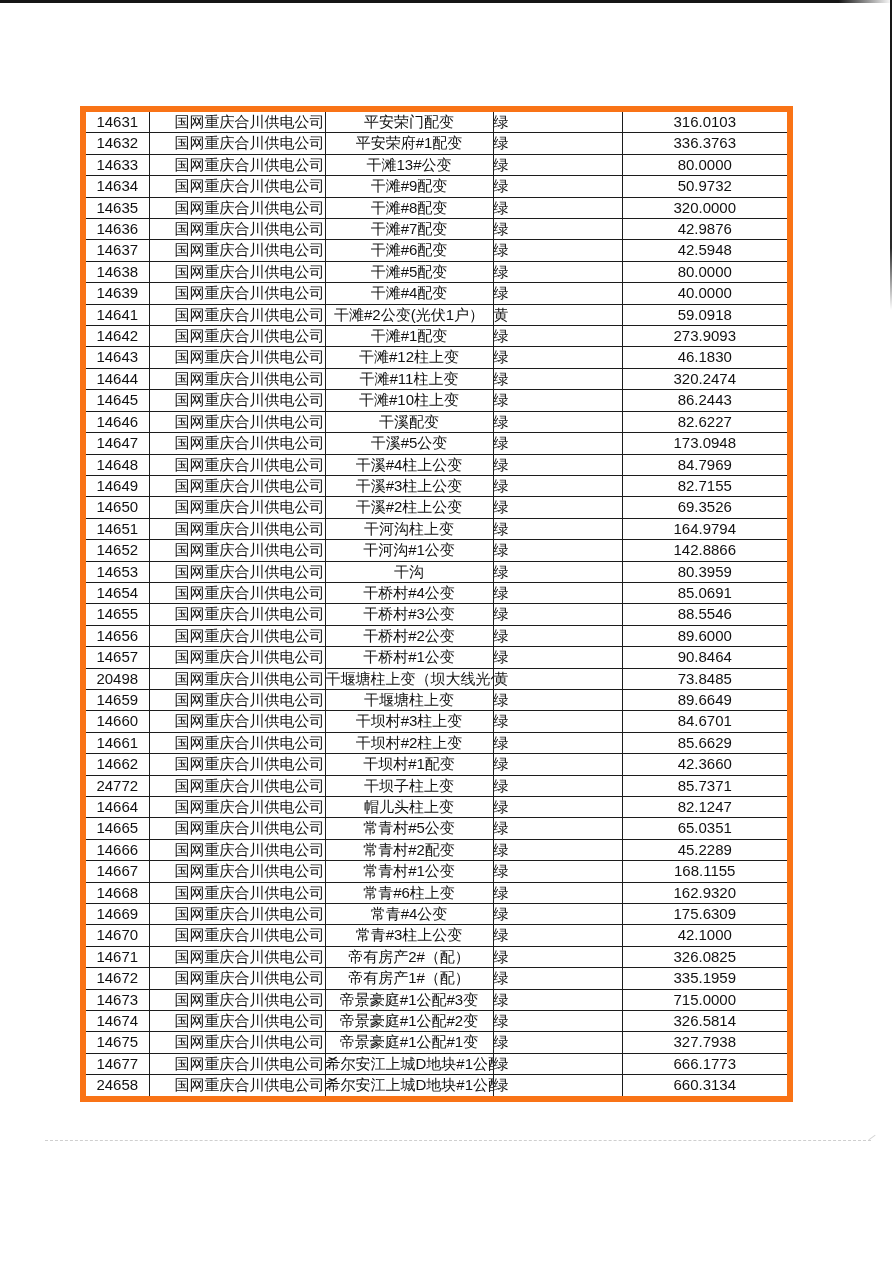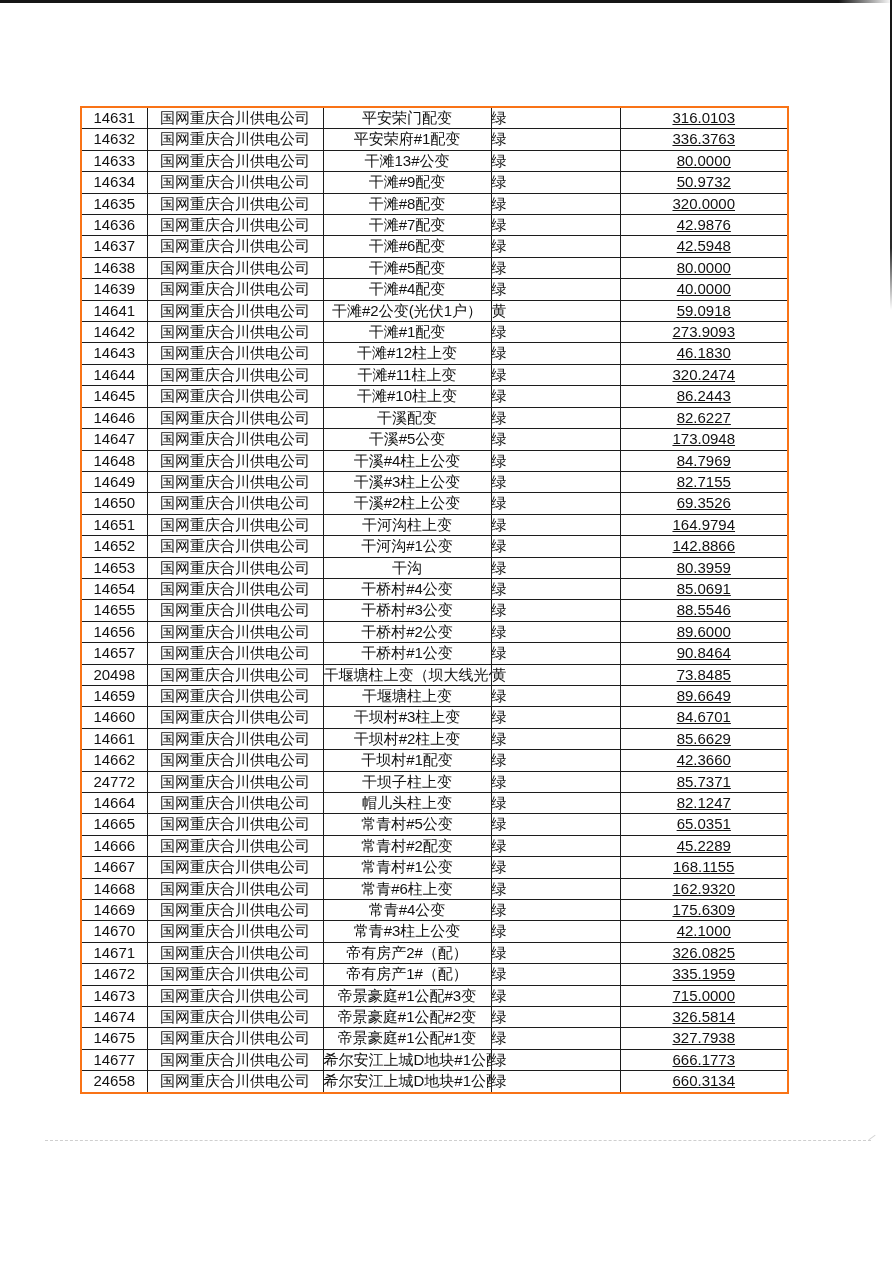--- a/index.html
+++ b/index.html
@@ -27,38 +27,38 @@
     width: 2px; height: 310px;
     background: linear-gradient(to bottom, #161616 0%, #2a2a2a 80%, rgba(22,22,22,0) 100%);
   }
   table.data-table {
     position: absolute;
     top: 106px;
     left: 80px;
     width: 707px;
     border-collapse: collapse;
     table-layout: fixed;
-    border: 2px solid #f97316;
+    border: 6px solid #f97316;
   }
   table.data-table td {
     border: 1px solid #1c1c1c;
     height: 20.4px;
     line-height: 20.4px;
     padding: 0;
     font-size: 15px;
     color: #111111;
     white-space: nowrap;
     overflow: hidden;
     vertical-align: middle;
   }
   td.c-id     { text-align: center; font-size: 14px; }
-  td.c-company{ text-align: center; padding-left: 4px; }
+  td.c-company{ text-align: right; padding-left: 4px; }
   td.c-name   { text-align: center; padding-left: 4px; }
   td.c-status { text-align: left; padding-left: 4px; }
-  td.c-value  { text-align: center; font-size: 14px; text-decoration: underline; }
+  td.c-value  { text-align: center; font-size: 14px; }
   .pagebreak-line {
     position: absolute;
     top: 1140px;
     left: 45px;
     width: 826px;
     height: 0;
     border-top: 1px dashed #cfcfcf;
   }
   .pagebreak-tick {
     position: absolute;

